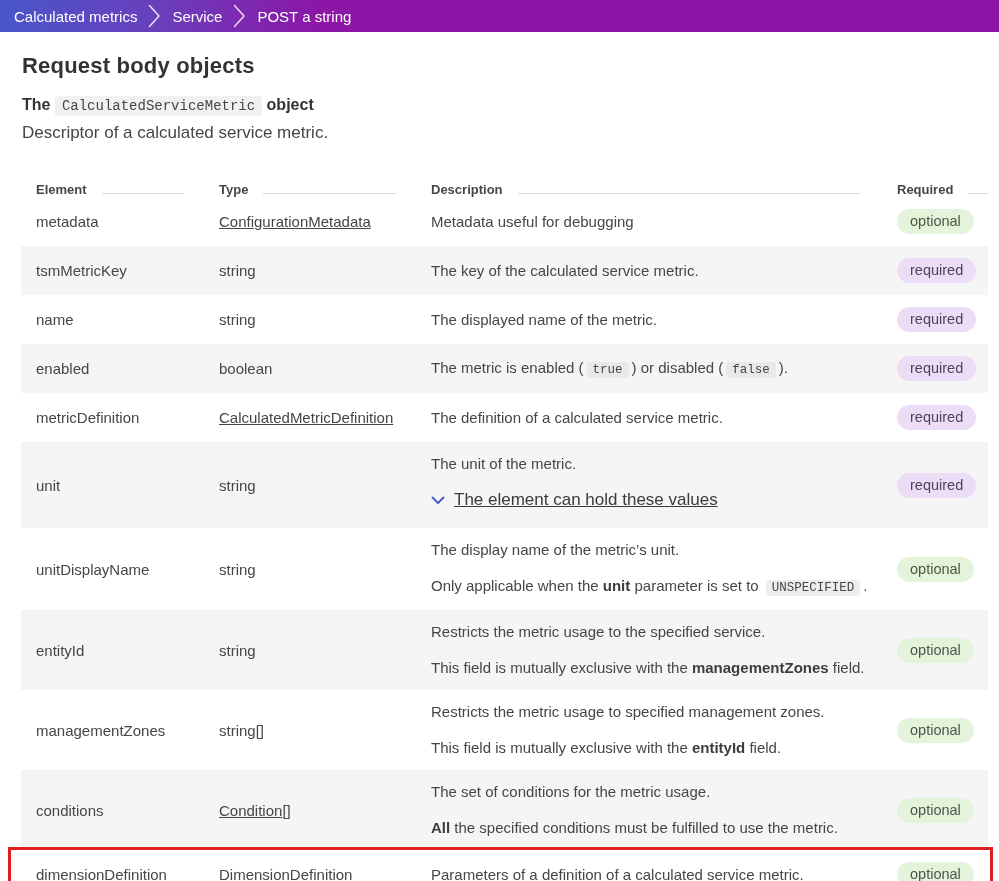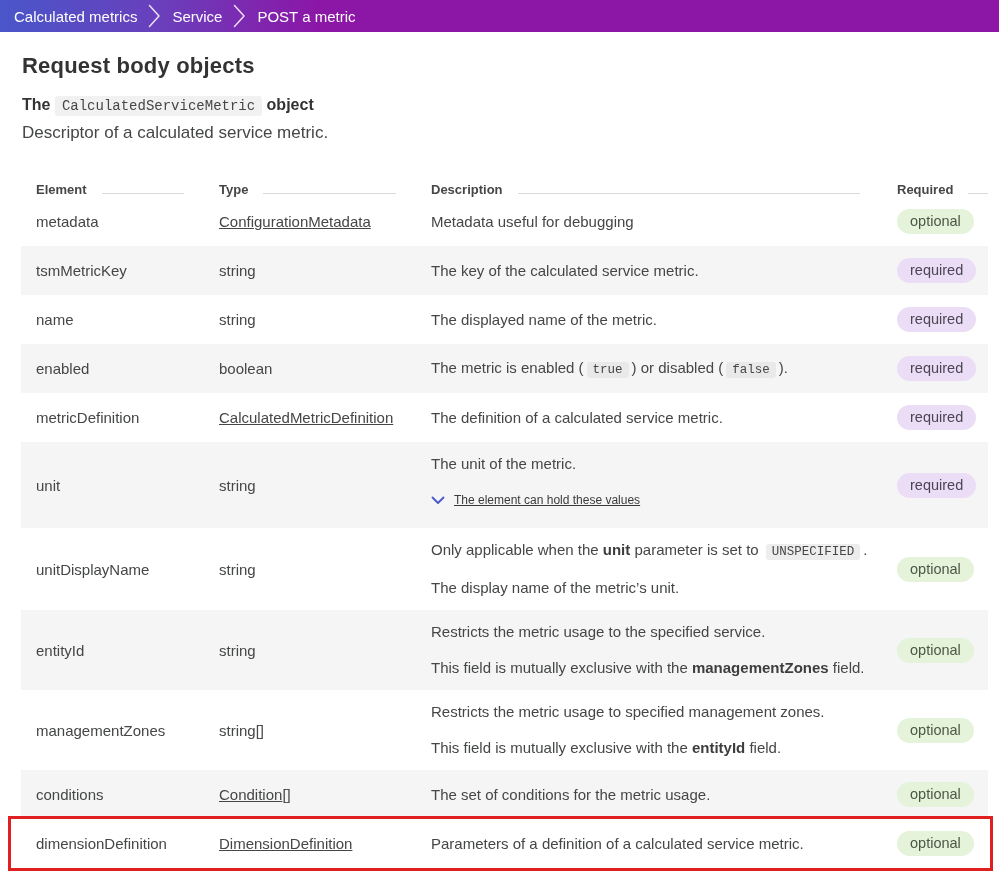--- a/index.html
+++ b/index.html
@@ -80,21 +80,21 @@
     font-size: 12.5px;
     background: #ededee; color: #454646;
     padding: 1px 6px; border-radius: 3px;
     margin: 0 3px;
     white-space: nowrap;
   }
   .trow.striped .code-chip { background: #e9e9ea; }
 
   .expand-row { display: flex; align-items: center; margin-top: 20px; margin-bottom: 6px; cursor: pointer; }
   .expand-row .chev { display: inline-flex; margin-right: 9px; }
-  .expand-label { color: #3b3b3c; text-decoration: underline; font-size: 12px; }
+  .expand-label { color: #3b3b3c; text-decoration: underline; font-size: 17px; }
 
   .cell-required { padding-left: 17px; }
   .badge {
     display: inline-block;
     font-size: 14.5px; line-height: 18px;
     padding: 3px 13px 4px;
     border-radius: 13px;
   }
   .badge--optional { background: #e4f3da; color: #4c5747; }
   .badge--required { background: #ecddf7; color: #4b4554; }
@@ -117,21 +117,21 @@
       <svg width="13" height="24" viewBox="0 0 13 24">
         <polyline points="1.5,1.5 11,12 1.5,22.5" fill="none" stroke="rgba(255,255,255,0.85)" stroke-width="1.5" stroke-linecap="round" stroke-linejoin="round"></polyline>
       </svg>
     </span>
     <a class="crumb-item">Service</a>
     <span class="crumb-sep">
       <svg width="13" height="24" viewBox="0 0 13 24">
         <polyline points="1.5,1.5 11,12 1.5,22.5" fill="none" stroke="rgba(255,255,255,0.85)" stroke-width="1.5" stroke-linecap="round" stroke-linejoin="round"></polyline>
       </svg>
     </span>
-    <a class="crumb-item">POST a metric</a>
+    <a class="crumb-item">POST a string</a>
   </nav>
 
 <div class="content">
   <h1 class="page-title">Request body objects</h1>
   <div class="object-heading">
     <span>The</span>
     <code>CalculatedServiceMetric</code>
     <span>object</span>
   </div>
   <div class="object-desc">Descriptor of a calculated service metric.</div>
@@ -210,22 +210,22 @@
             </span>
             <span class="expand-label">The element can hold these values</span>
           </div>
         </div>
         <div class="cell cell-required"><span class="badge badge--required">required</span></div>
       </div>
       <div class="trow">
         <div class="cell cell-element">unitDisplayName</div>
         <div class="cell cell-type"><span>string</span></div>
         <div class="cell cell-desc">
+          <p><span>The display name of the metric’s unit.</span></p>
           <p><span>Only applicable when the </span><strong>unit</strong><span> parameter is set to </span><code class="code-chip">UNSPECIFIED</code><span>.</span></p>
-          <p><span>The display name of the metric’s unit.</span></p>
         </div>
         <div class="cell cell-required"><span class="badge badge--optional">optional</span></div>
       </div>
       <div class="trow striped">
         <div class="cell cell-element">entityId</div>
         <div class="cell cell-type"><span>string</span></div>
         <div class="cell cell-desc">
           <p><span>Restricts the metric usage to the specified service.</span></p>
           <p><span>This field is mutually exclusive with the </span><strong>managementZones</strong><span> field.</span></p>
         </div>
@@ -238,20 +238,21 @@
           <p><span>Restricts the metric usage to specified management zones.</span></p>
           <p><span>This field is mutually exclusive with the </span><strong>entityId</strong><span> field.</span></p>
         </div>
         <div class="cell cell-required"><span class="badge badge--optional">optional</span></div>
       </div>
       <div class="trow striped">
         <div class="cell cell-element">conditions</div>
         <div class="cell cell-type"><a class="type-link" href="#">Condition</a><span class="type-suffix">[]</span></div>
         <div class="cell cell-desc">
           <p><span>The set of conditions for the metric usage.</span></p>
+          <p><strong>All</strong><span> the specified conditions must be fulfilled to use the metric.</span></p>
         </div>
         <div class="cell cell-required"><span class="badge badge--optional">optional</span></div>
       </div>
       <div class="trow highlighted">
         <div class="cell cell-element">dimensionDefinition</div>
         <div class="cell cell-type"><a class="type-link" href="#">DimensionDefinition</a></div>
         <div class="cell cell-desc">
           <p><span>Parameters of a definition of a calculated service metric.</span></p>
         </div>
         <div class="cell cell-required"><span class="badge badge--optional">optional</span></div>

